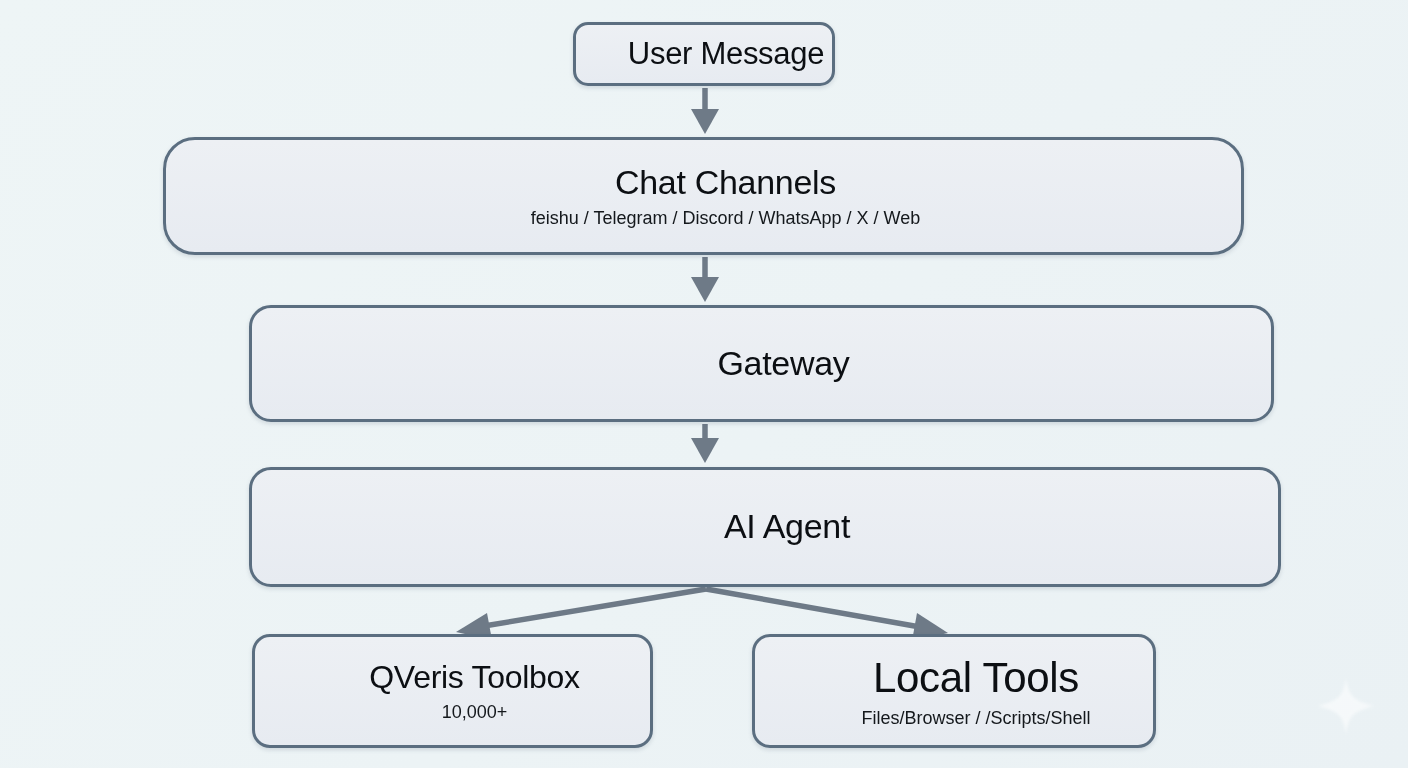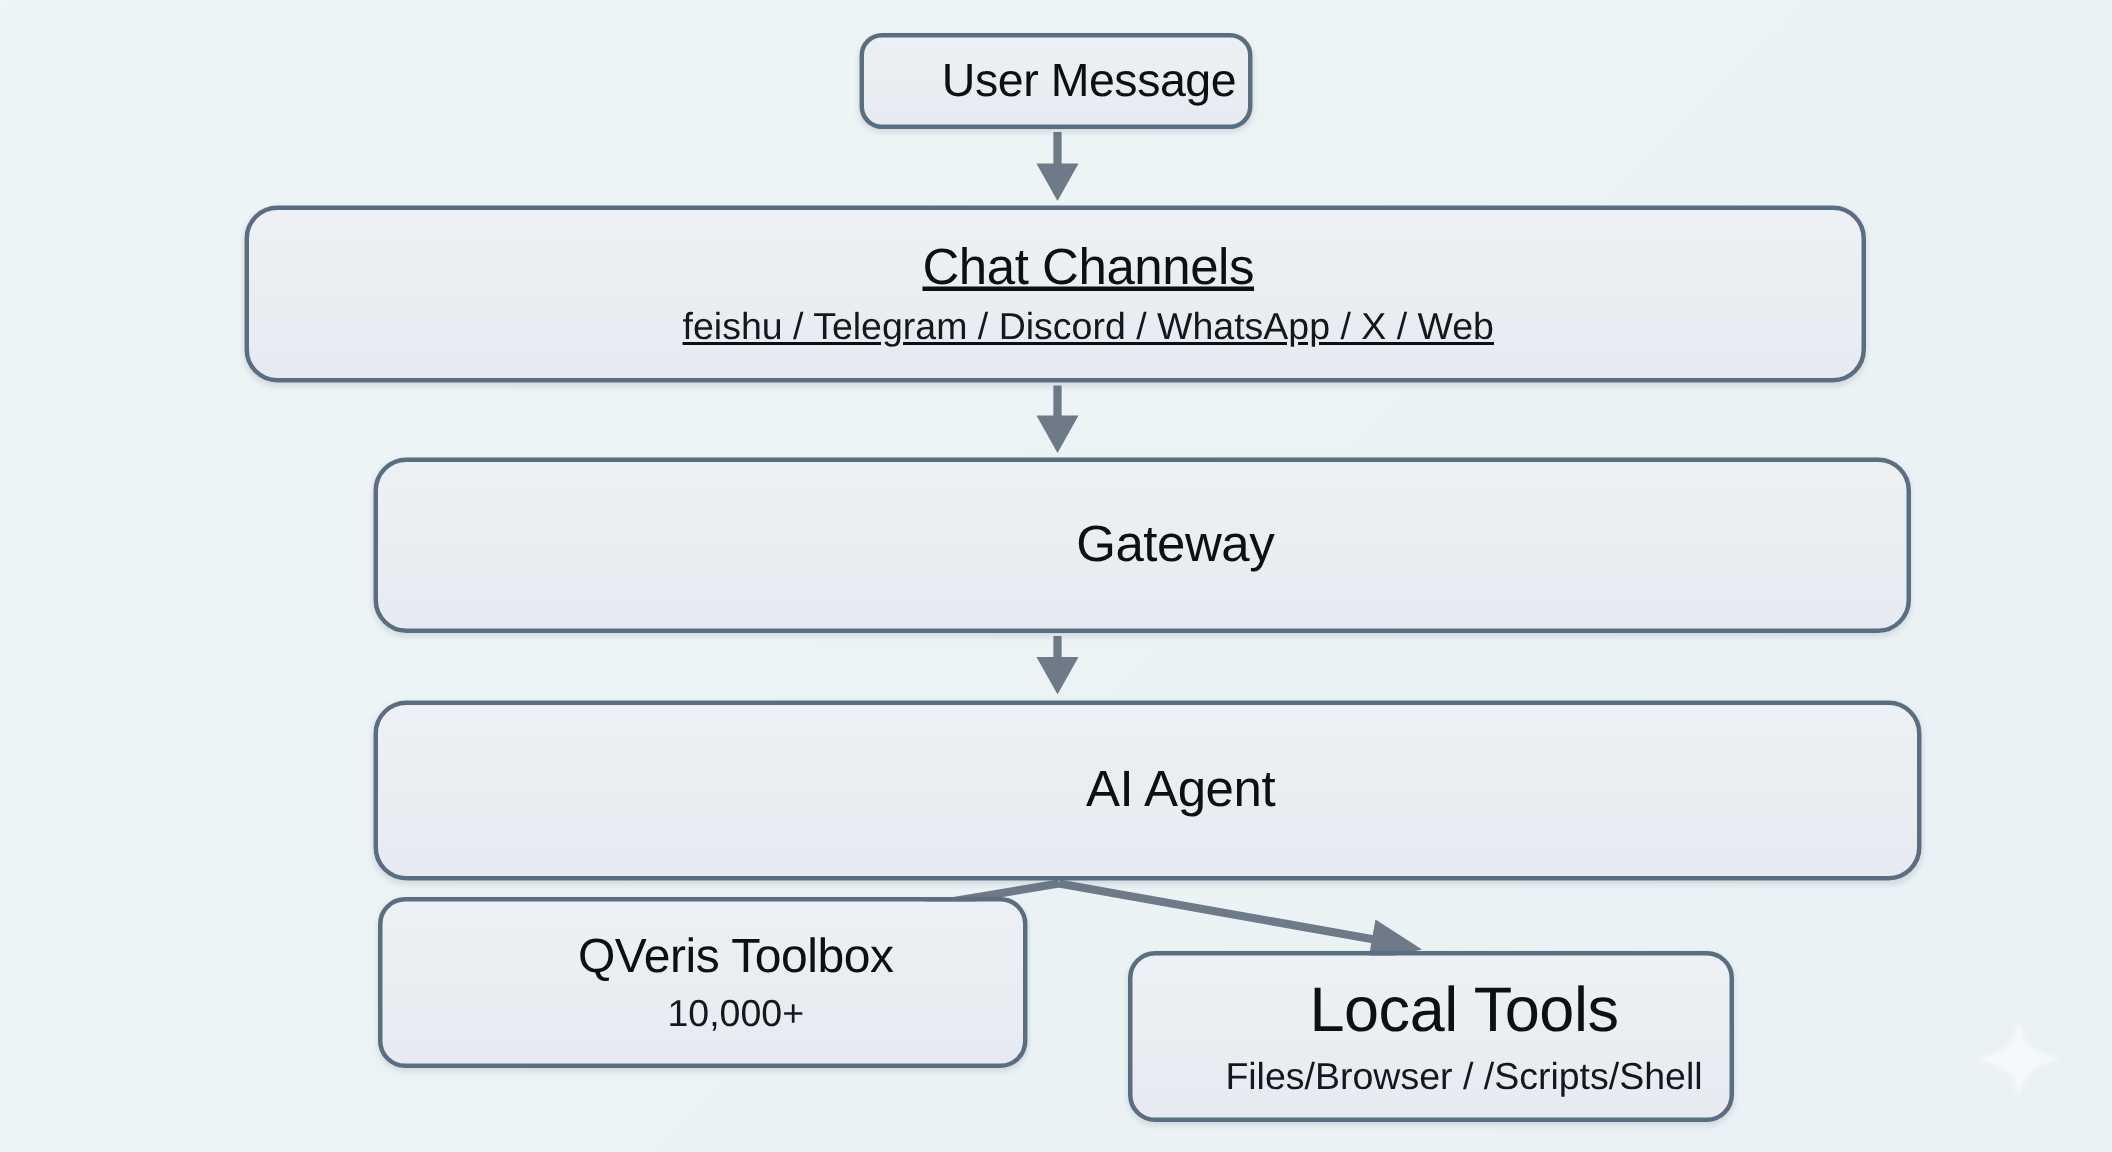--- a/index.html
+++ b/index.html
@@ -30,32 +30,32 @@
     padding-left:44px;
   }
   .node .title{
     font-size:34px;
     font-weight:500;
     line-height:1.15;
     letter-spacing:-0.3px;
     white-space:nowrap;
   }
   .node .subtitle{
-    font-size:25px;
+    font-size:18px;
     font-weight:400;
     line-height:1.15;
     white-space:nowrap;
     color:#14181c;
   }
   #node-user-message{left:573px;top:22px;width:262px;height:64px;border-radius:15px;}
   #node-user-message .title{font-size:31px;}
-  #node-chat-channels{left:163px;top:137px;width:1081px;height:118px;border-radius:22px;text-decoration:underline;}
+  #node-chat-channels{left:163px;top:137px;width:1081px;height:118px;border-radius:32px;}
   #node-gateway{left:249px;top:305px;width:1025px;height:117px;border-radius:22px;}
   #node-ai-agent{left:249px;top:467px;width:1032px;height:120px;border-radius:22px;}
-  #node-qveris-toolbox{left:252px;top:598px;width:433px;height:114px;}
+  #node-qveris-toolbox{left:252px;top:634px;width:401px;height:114px;}
   #node-qveris-toolbox .title{font-size:32px;}
   #node-local-tools{left:752px;top:634px;width:404px;height:114px;}
   #node-local-tools .title{font-size:42px;}
   .edges{
     position:absolute;left:0;top:0;width:1408px;height:768px;
     pointer-events:none;
   }
   .edges line{stroke:#6e7a87;stroke-width:5.5;}
   .edges polygon{fill:#6e7a87;}
   .sparkle{

